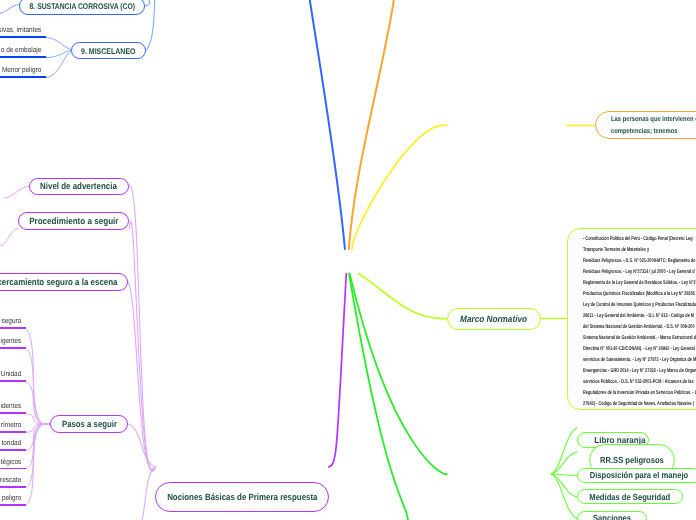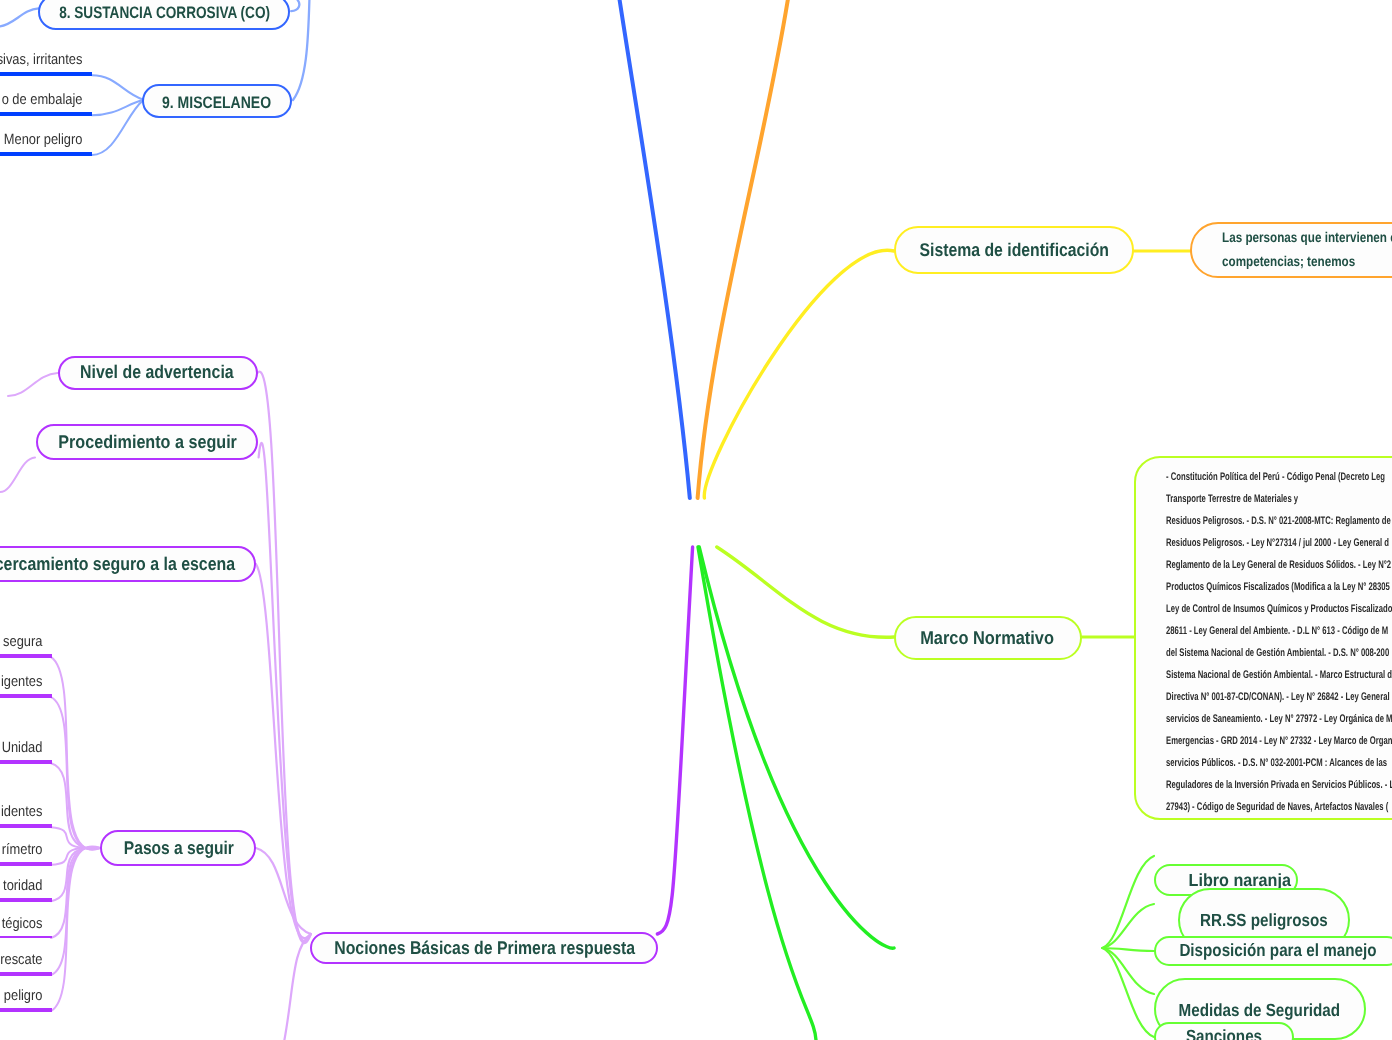--- a/index.html
+++ b/index.html
@@ -70,51 +70,48 @@
     <path d="M 551.2 474.0 C 561.2 475.8 565.0 494.7 577.0 497.0" fill="none" stroke="#66ff33" stroke-width="1.1" stroke-linecap="round"></path>
     <path d="M 551.2 474.0 C 561.2 477.6 565.0 514.0 577.0 518.5" fill="none" stroke="#66ff33" stroke-width="1.1" stroke-linecap="round"></path>
   </svg>
 
   <div class="node" id="n-corrosiva" style="left:19.3px;top:-2.6px;width:125.7px;height:17.4px;border:1.6px solid #3366ff;">
       <span class="t" style="font-size:8.3px;transform:scaleX(0.82);color:#1f4f44;font-weight:600;">8. SUSTANCIA CORROSIVA (CO)</span>
     </div>
   <div class="node" id="n-miscelaneo" style="left:70.8px;top:42.2px;width:75.7px;height:16.8px;border:1.6px solid #3366ff;">
       <span class="t" style="font-size:8.3px;transform:scaleX(0.845);color:#1f4f44;font-weight:600;">9. MISCELANEO</span>
     </div>
-  <div class="node" id="n-sistema" style="left:447.2px;top:113.4px;width:119.8px;height:23.3px;border:1.7px solid #ffee22;">
-      <span class="t" style="font-size:9.2px;transform:scaleX(0.859);color:#1f4f44;font-weight:600;">Sistema de identificación</span>
-    </div>
-  <div class="node" id="n-marco" style="left:447.3px;top:307.7px;width:93.3px;height:22.7px;border:1.7px solid #bbff22;">
+  <div class="node" id="n-marco" style="left:447.3px;top:307.7px;width:93.3px;height:22.7px;border:1.7px solid #bbff22;font-style:italic;">
       <span class="t" style="font-size:9.2px;transform:scaleX(0.891);color:#1f4f44;font-weight:600;">Marco Normativo</span>
     </div>
   <div class="node" id="n-nivel" style="left:28.8px;top:177.6px;width:99.9px;height:17.8px;border:1.5px solid #b333ff;">
       <span class="t" style="font-size:9.2px;transform:scaleX(0.864);color:#1f4f44;font-weight:600;">Nivel de advertencia</span>
     </div>
   <div class="node" id="n-proced" style="left:17.5px;top:212px;width:111.8px;height:18.4px;border:1.5px solid #b333ff;">
       <span class="t" style="font-size:9.2px;transform:scaleX(0.879);color:#1f4f44;font-weight:600;">Procedimiento a seguir</span>
     </div>
   <div class="node" id="n-acerc" style="left:-14px;top:273px;width:142px;height:18.4px;border:1.5px solid #b333ff;">
       <span class="t" style="font-size:9.2px;transform:scaleX(0.865);color:#1f4f44;font-weight:600;">cercamiento seguro a la escena</span>
     </div>
   <div class="node" id="n-pasos" style="left:50px;top:415px;width:78px;height:18.4px;border:1.5px solid #b333ff;">
       <span class="t" style="font-size:9.2px;transform:scaleX(0.848);color:#1f4f44;font-weight:600;">Pasos a seguir</span>
     </div>
-  <div class="node" id="n-nociones" style="left:155.4px;top:466px;width:173.3px;height:16px;border:1.5px solid #b333ff;">
+  <div class="node" id="n-nociones" style="left:155.4px;top:482px;width:173.3px;height:30px;border:1.5px solid #b333ff;">
       <span class="t" style="font-size:9.2px;transform:scaleX(0.861);color:#1f4f44;font-weight:600;">Nociones Básicas de Primera respuesta</span>
     </div>
   <div class="node" id="n-res-0" style="left:577px;top:432px;width:72px;height:15.8px;border:1.5px solid #66ff33;justify-content:flex-end;">
       <span class="t" style="font-size:8.8px;transform:scaleX(0.919);color:#1f4f44;font-weight:600;">Libro naranja</span>
     </div>
   <div class="node" id="n-res-1" style="left:589px;top:444px;width:86px;height:32px;border:1.5px solid #66ff33;">
       <span class="t" style="font-size:8.8px;transform:scaleX(0.865);color:#1f4f44;font-weight:600;">RR.SS peligrosos</span>
     </div>
   <div class="node" id="n-res-2" style="left:577px;top:467.5px;width:124px;height:15.8px;border:1.5px solid #66ff33;">
       <span class="t" style="font-size:8.8px;transform:scaleX(0.865);color:#1f4f44;font-weight:600;">Disposición para el manejo</span>
     </div>
-  <div class="node" id="n-res-3" style="left:577px;top:489px;width:106px;height:31px;border:1.5px solid #66ff33;text-align:center;">
+  <div class="node" id="n-res-3" style="left:577px;top:489px;width:106px;height:15px;border:1.5px solid #66ff33;text-align:center;">
       <span class="t" style="font-size:8.8px;transform:scaleX(0.865);color:#1f4f44;font-weight:600;">Medidas de Seguridad</span>
     </div>
   <div class="node" id="n-res-4" style="left:577px;top:510.5px;width:70px;height:15.8px;border:1.5px solid #66ff33;">
       <span class="t" style="font-size:8.8px;transform:scaleX(0.865);color:#1f4f44;font-weight:600;">Sanciones</span>
     </div>
   <div class="ul-item" style="left:-14px;top:25.1px;width:60px;">
       <span class="t" style="font-size:7.4px;transform:scaleX(0.87);">sivas, irritantes</span>
       <span class="bar" style="background:#0040ff;height:1.9px;"></span>
     </div>
   <div class="ul-item" style="left:-14px;top:45.1px;width:60px;">

